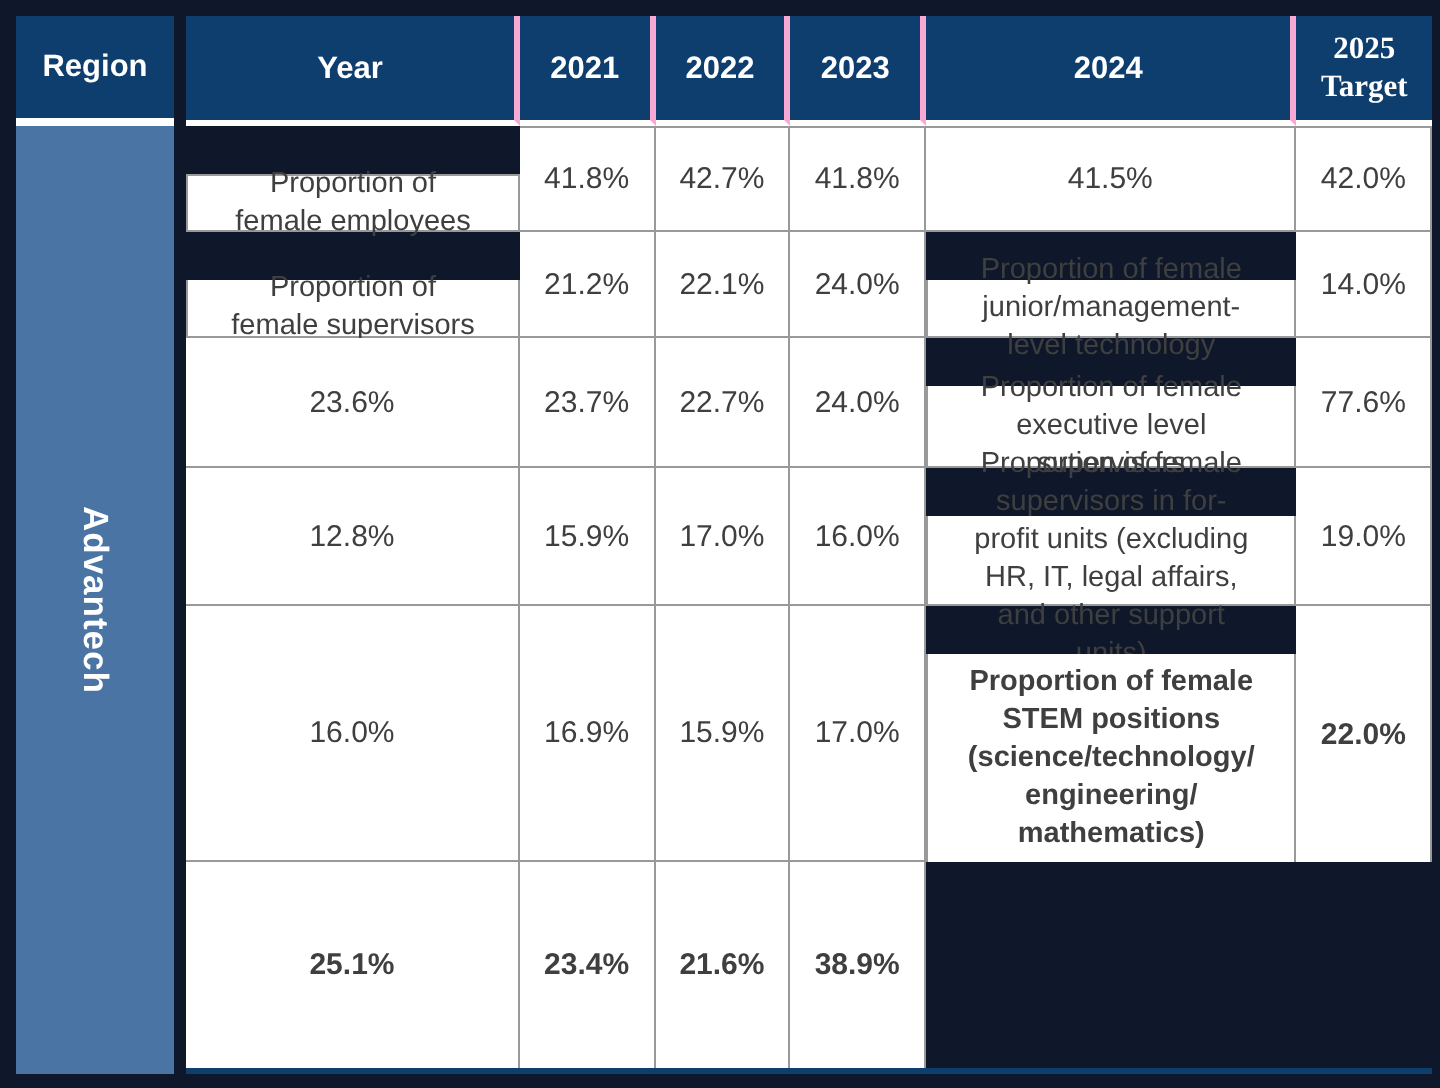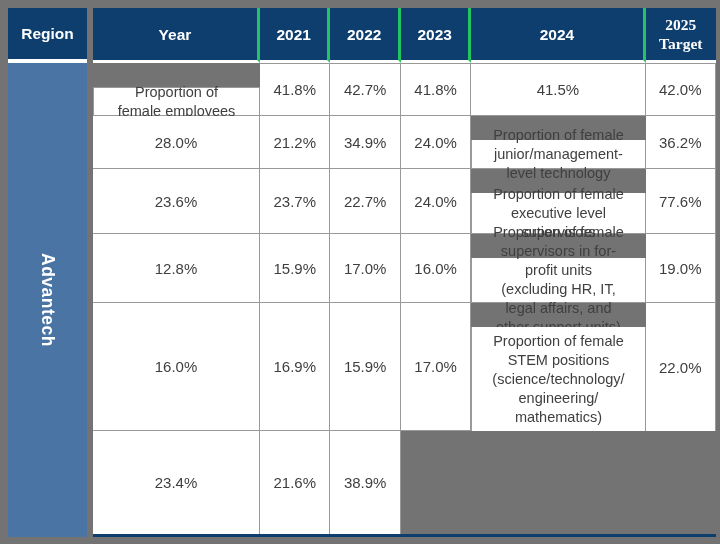--- a/index.html
+++ b/index.html
@@ -1,17 +1,17 @@
 <!DOCTYPE html>
 <html><head>
 <meta charset="utf-8">
 <style>
   html,body { margin:0; padding:0; background:#ffffff; }
   .screen {
-    position:relative; width:720px; height:544px; background:#737373;
+    position:relative; width:720px; height:544px; background:#0f172a;
     font-family:"Liberation Sans", sans-serif; overflow:hidden;
   }
   
   .region-col { position:absolute; left:8px; top:8px; width:79px; height:529px;
     display:flex; flex-direction:column; }
   .region-header {
     height:55px; box-sizing:border-box; border-bottom:4px solid #ffffff;
     background:#0e3e6e; color:#ffffff; font-weight:bold; font-size:15.5px;
     display:flex; align-items:center; justify-content:center;
   }
@@ -24,32 +24,32 @@
     position:absolute; left:93px; top:8px; width:623px; box-sizing:border-box;
     display:grid;
     grid-template-columns:167px 1fr 1fr 1fr 1fr 1fr;
     grid-template-rows:55px 53px 53px 65px 69px 128px 103px;
     border-bottom:3px solid #0e3e6e;
   }
   .hcell {
     background:#0e3e6e; color:#ffffff; font-weight:bold; font-size:15.5px;
     line-height:19px; text-align:center;
     display:flex; align-items:center; justify-content:center;
-    box-sizing:border-box; border-right:3px solid #22c55e; border-bottom:3px solid #ffffff;
+    box-sizing:border-box; border-right:3px solid #f9a8d4; border-bottom:3px solid #ffffff;
     padding:0 4px;
   }
   .hcell.last { border-right:none;font-family:Liberation Serif, serif; }
   .bcell {
     box-sizing:border-box; background:#ffffff; color:#3f3f3f;
     display:flex; align-items:center; justify-content:center; text-align:center;
     border-right:1px solid #999999; border-bottom:1px solid #999999;
   }
   .bcell.fc { border-left:1px solid #999999; }
   .bcell.rt { border-top:1px solid #999999; }
-  .bcell.rb { border-bottom:none; }
+  .bcell.rb { border-bottom:none;font-weight:bold; }
   .label-cell { font-size:14.5px; line-height:19px; padding:3px 20px;margin-top:24px; }
   .value-cell { font-size:15px; }
 </style>
 </head>
 <body>
 
 <div class="screen">
 
   <div class="region-col">
     <div class="region-header">Region</div>
@@ -67,27 +67,27 @@
     <div class="hcell">2024</div>
     <div class="hcell last">2025 Target</div>
 
     <div class="bcell label-cell fc rt">Proportion of female employees</div>
     <div class="bcell value-cell rt">41.8%</div>
     <div class="bcell value-cell rt">42.7%</div>
     <div class="bcell value-cell rt">41.8%</div>
     <div class="bcell value-cell rt">41.5%</div>
     <div class="bcell value-cell rt">42.0%</div>
 
-    <div class="bcell value-cell">28.0%</div>
+    <div class="bcell label-cell fc">Proportion of female supervisors</div>
     <div class="bcell value-cell">21.2%</div>
-    <div class="bcell value-cell">34.9%</div>
+    <div class="bcell value-cell">22.1%</div>
     <div class="bcell value-cell">24.0%</div>
 
     <div class="bcell label-cell fc">Proportion of female junior/management-level technology</div>
-    <div class="bcell value-cell">36.2%</div>
+    <div class="bcell value-cell">14.0%</div>
     <div class="bcell value-cell">23.6%</div>
     <div class="bcell value-cell">23.7%</div>
     <div class="bcell value-cell">22.7%</div>
     <div class="bcell value-cell">24.0%</div>
 
     <div class="bcell label-cell fc">Proportion of female executive level supervisors</div>
     <div class="bcell value-cell">77.6%</div>
     <div class="bcell value-cell">12.8%</div>
     <div class="bcell value-cell">15.9%</div>
     <div class="bcell value-cell">17.0%</div>
@@ -95,18 +95,19 @@
 
     <div class="bcell label-cell fc">Proportion of female supervisors in for-profit units (excluding HR, IT, legal affairs, and other support units)</div>
     <div class="bcell value-cell">19.0%</div>
     <div class="bcell value-cell">16.0%</div>
     <div class="bcell value-cell">16.9%</div>
     <div class="bcell value-cell">15.9%</div>
     <div class="bcell value-cell">17.0%</div>
 
     <div class="bcell label-cell fc rb">Proportion of female STEM positions (science/technology/ engineering/ mathematics)</div>
     <div class="bcell value-cell rb">22.0%</div>
+    <div class="bcell value-cell rb">25.1%</div>
     <div class="bcell value-cell rb">23.4%</div>
     <div class="bcell value-cell rb">21.6%</div>
     <div class="bcell value-cell rb">38.9%</div>
   </div>
 
 </div>
 
 </body></html>

